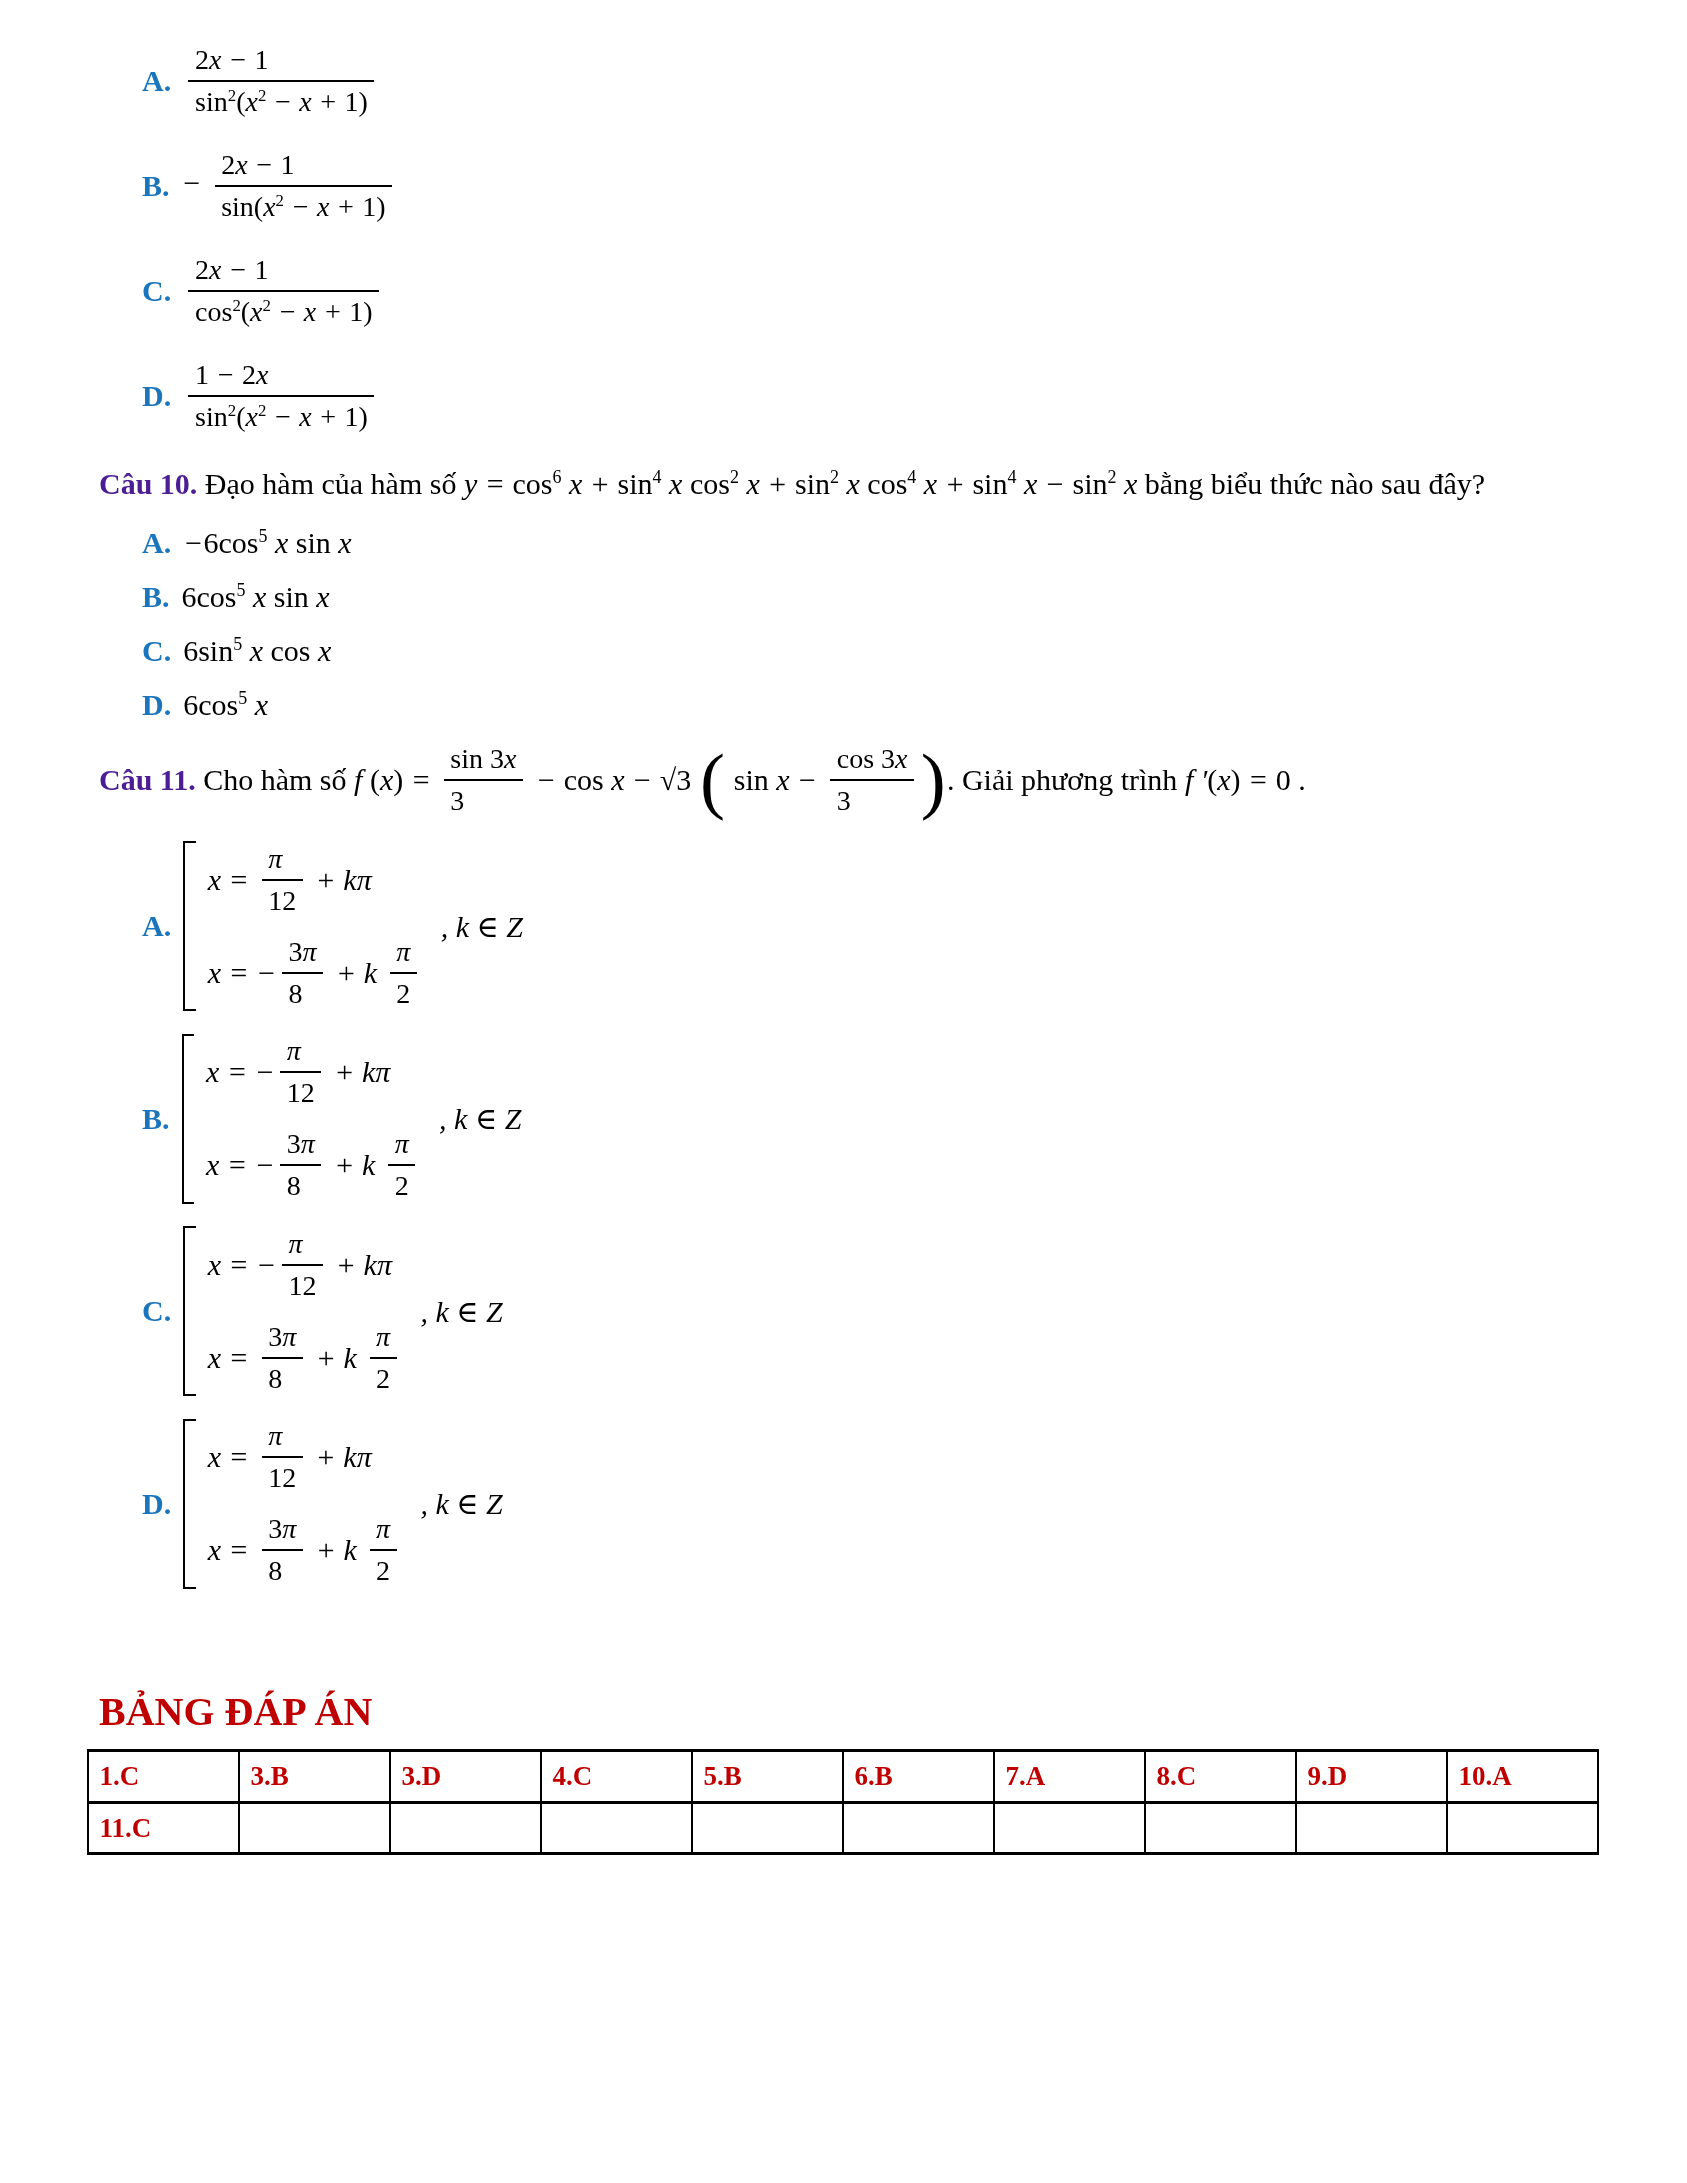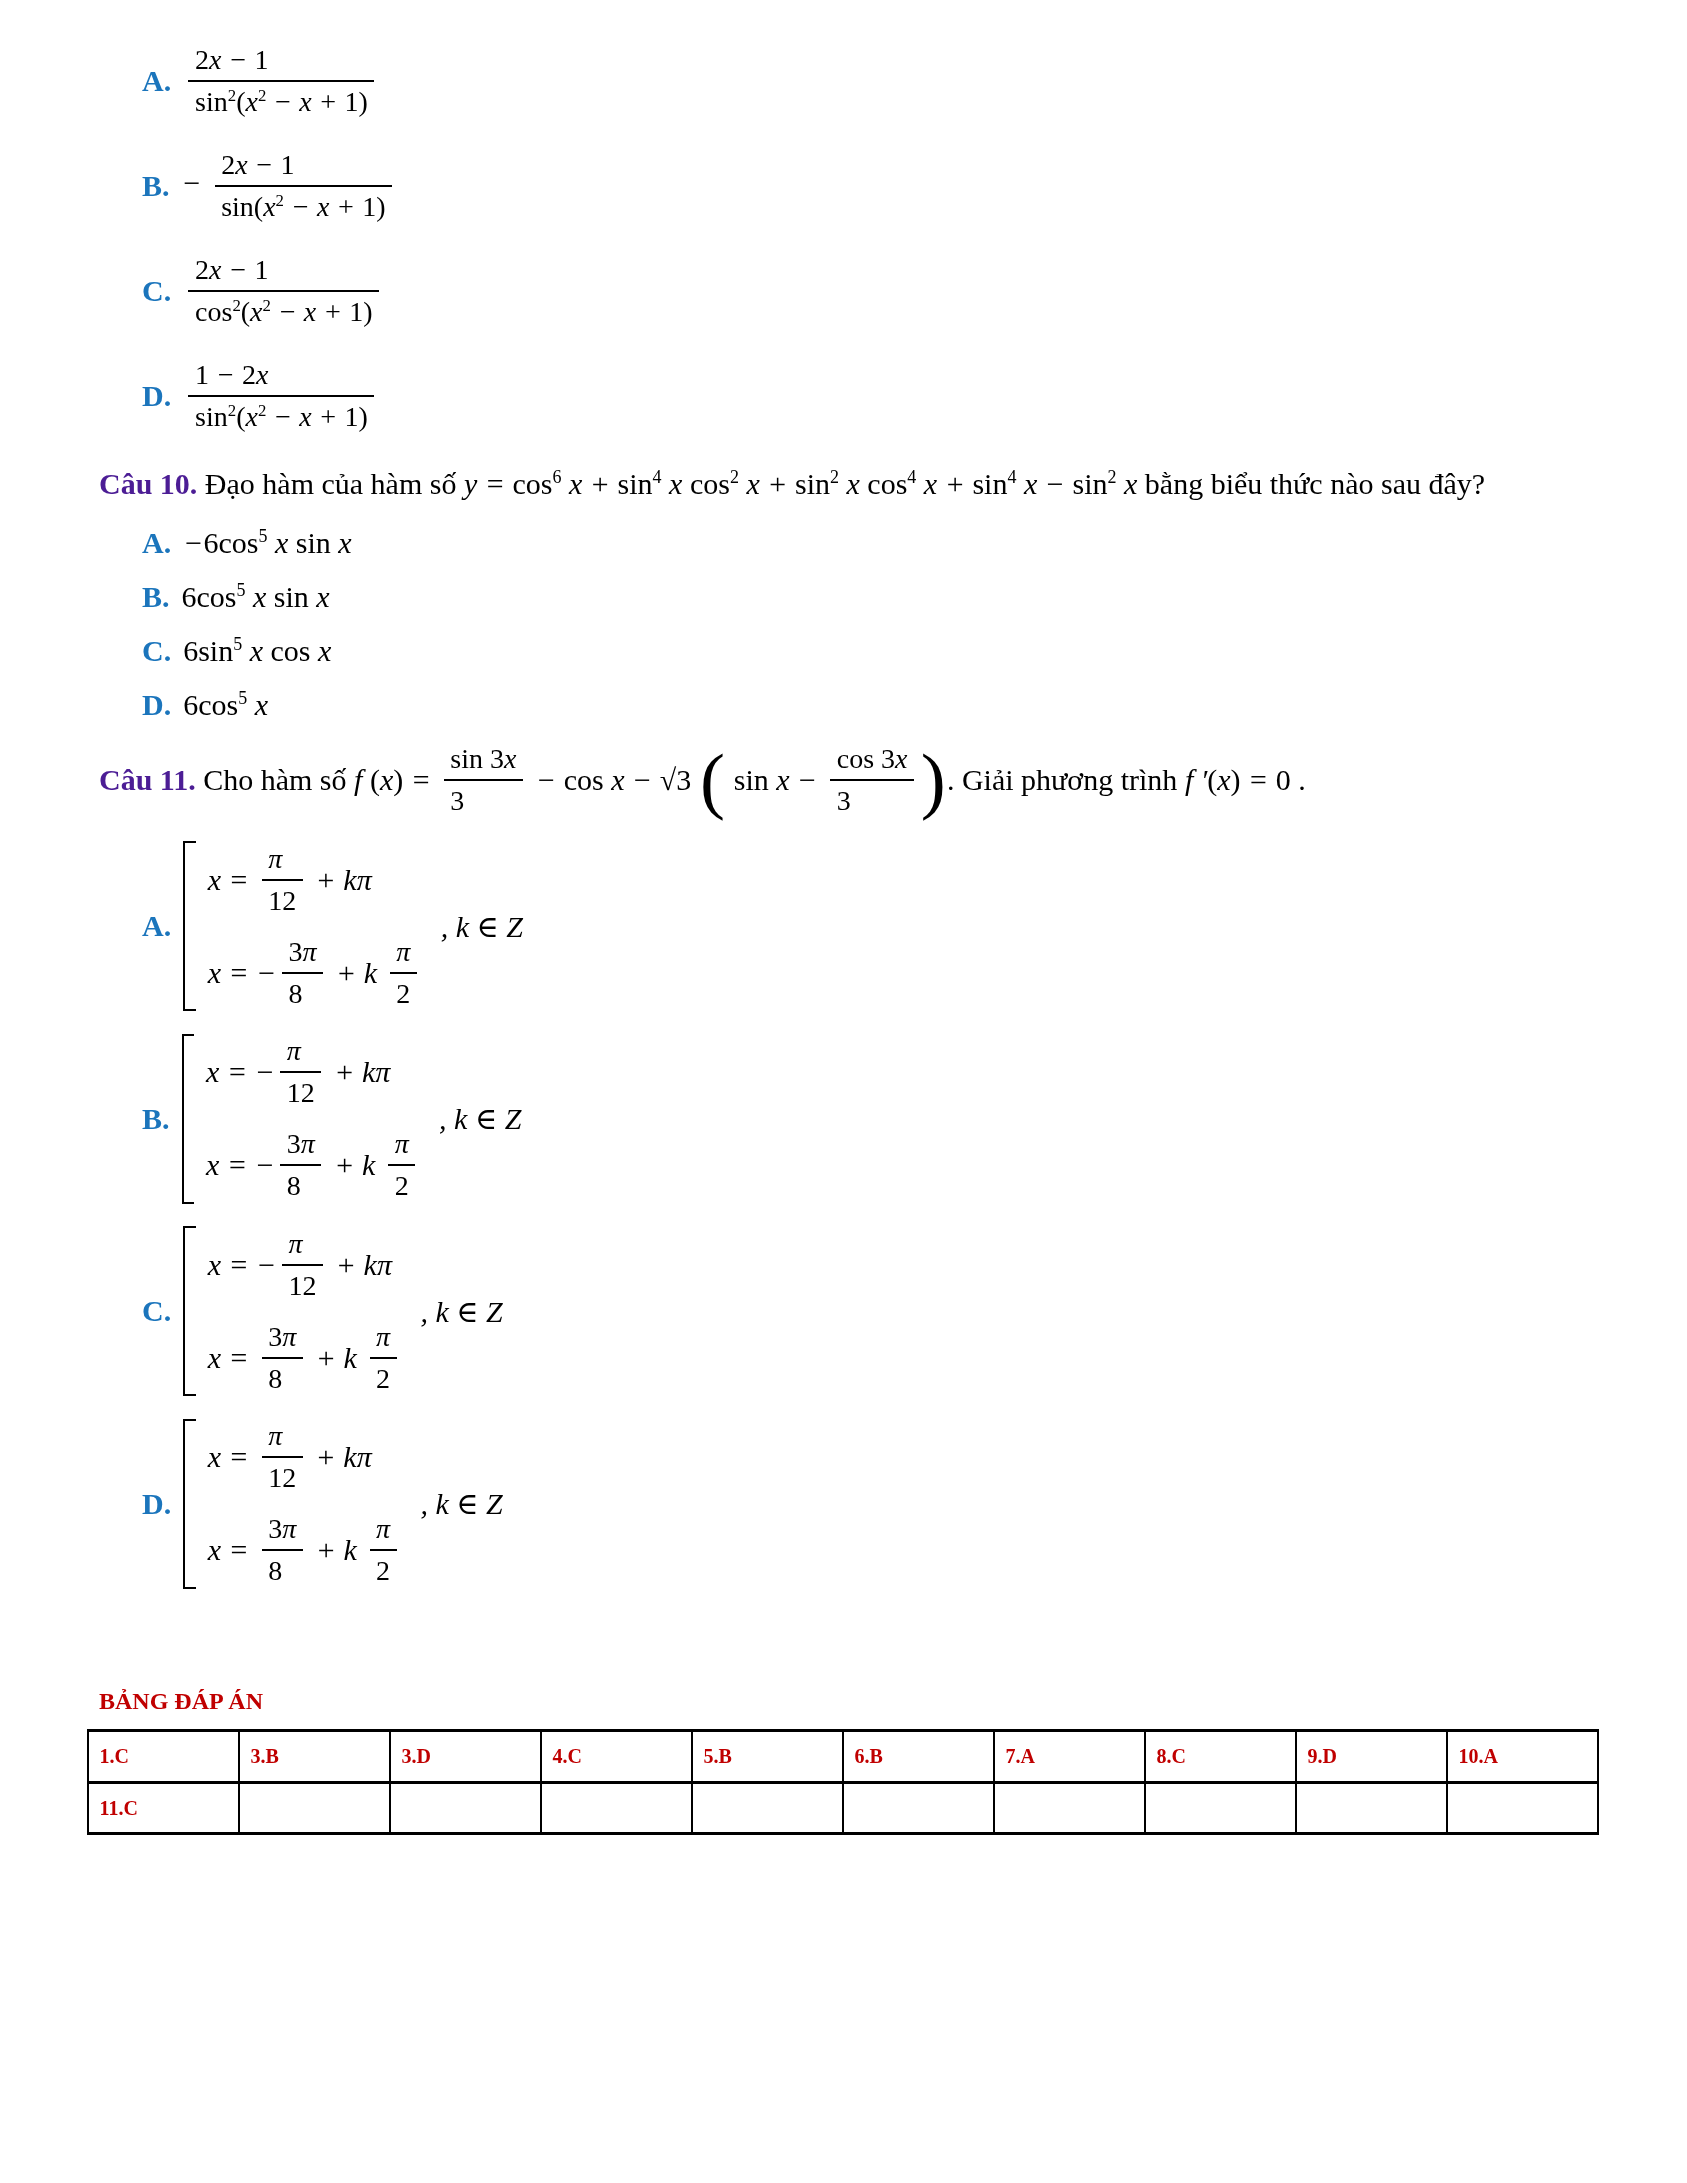--- a/index.html
+++ b/index.html
@@ -34,30 +34,30 @@
   .qlabel{font-weight:bold;color:#4c1d95;}
   .qflex{display:flex;align-items:center;white-space:pre;margin:17px 0 15px 0;}
   
   .sys{display:flex;align-items:center;margin:22.5px 0 22.5px 43px;}
   .sysgroup{display:flex;align-items:stretch;}
   .sbracket{width:10.6px;border:2.6px solid #000;border-right:none;margin-right:12px;}
   .syslines{display:flex;flex-direction:column;gap:16px;}
   .mline{display:flex;align-items:center;white-space:pre;}
   .syssuffix{margin-left:18.5px;}
   
-  .akey-title{font-weight:bold;color:#C00000;font-size:24px;margin:99px 0 14.6px 0;}
+  .akey-title{font-weight:bold;color:#C00000;font-size:40px;margin:99px 0 14.6px 0;}
   table.akey{
     border-collapse:collapse;table-layout:fixed;
     width:1512px;margin-left:-12px;
   }
   table.akey td{
     border:2px solid #000;border-top-width:3.3px;border-bottom-width:3.3px;
     height:46px;vertical-align:middle;
     padding:1.3px 0 1.3px 10.6px;
-    font-weight:bold;color:#C00000;font-size:20px;
+    font-weight:bold;color:#C00000;font-size:27px;
   }
 </style>
 </head>
 <body>
 
 <div class="page">
 
   <section>
     <div class="opt-frac">
       <span class="opt-letter">A.</span>

